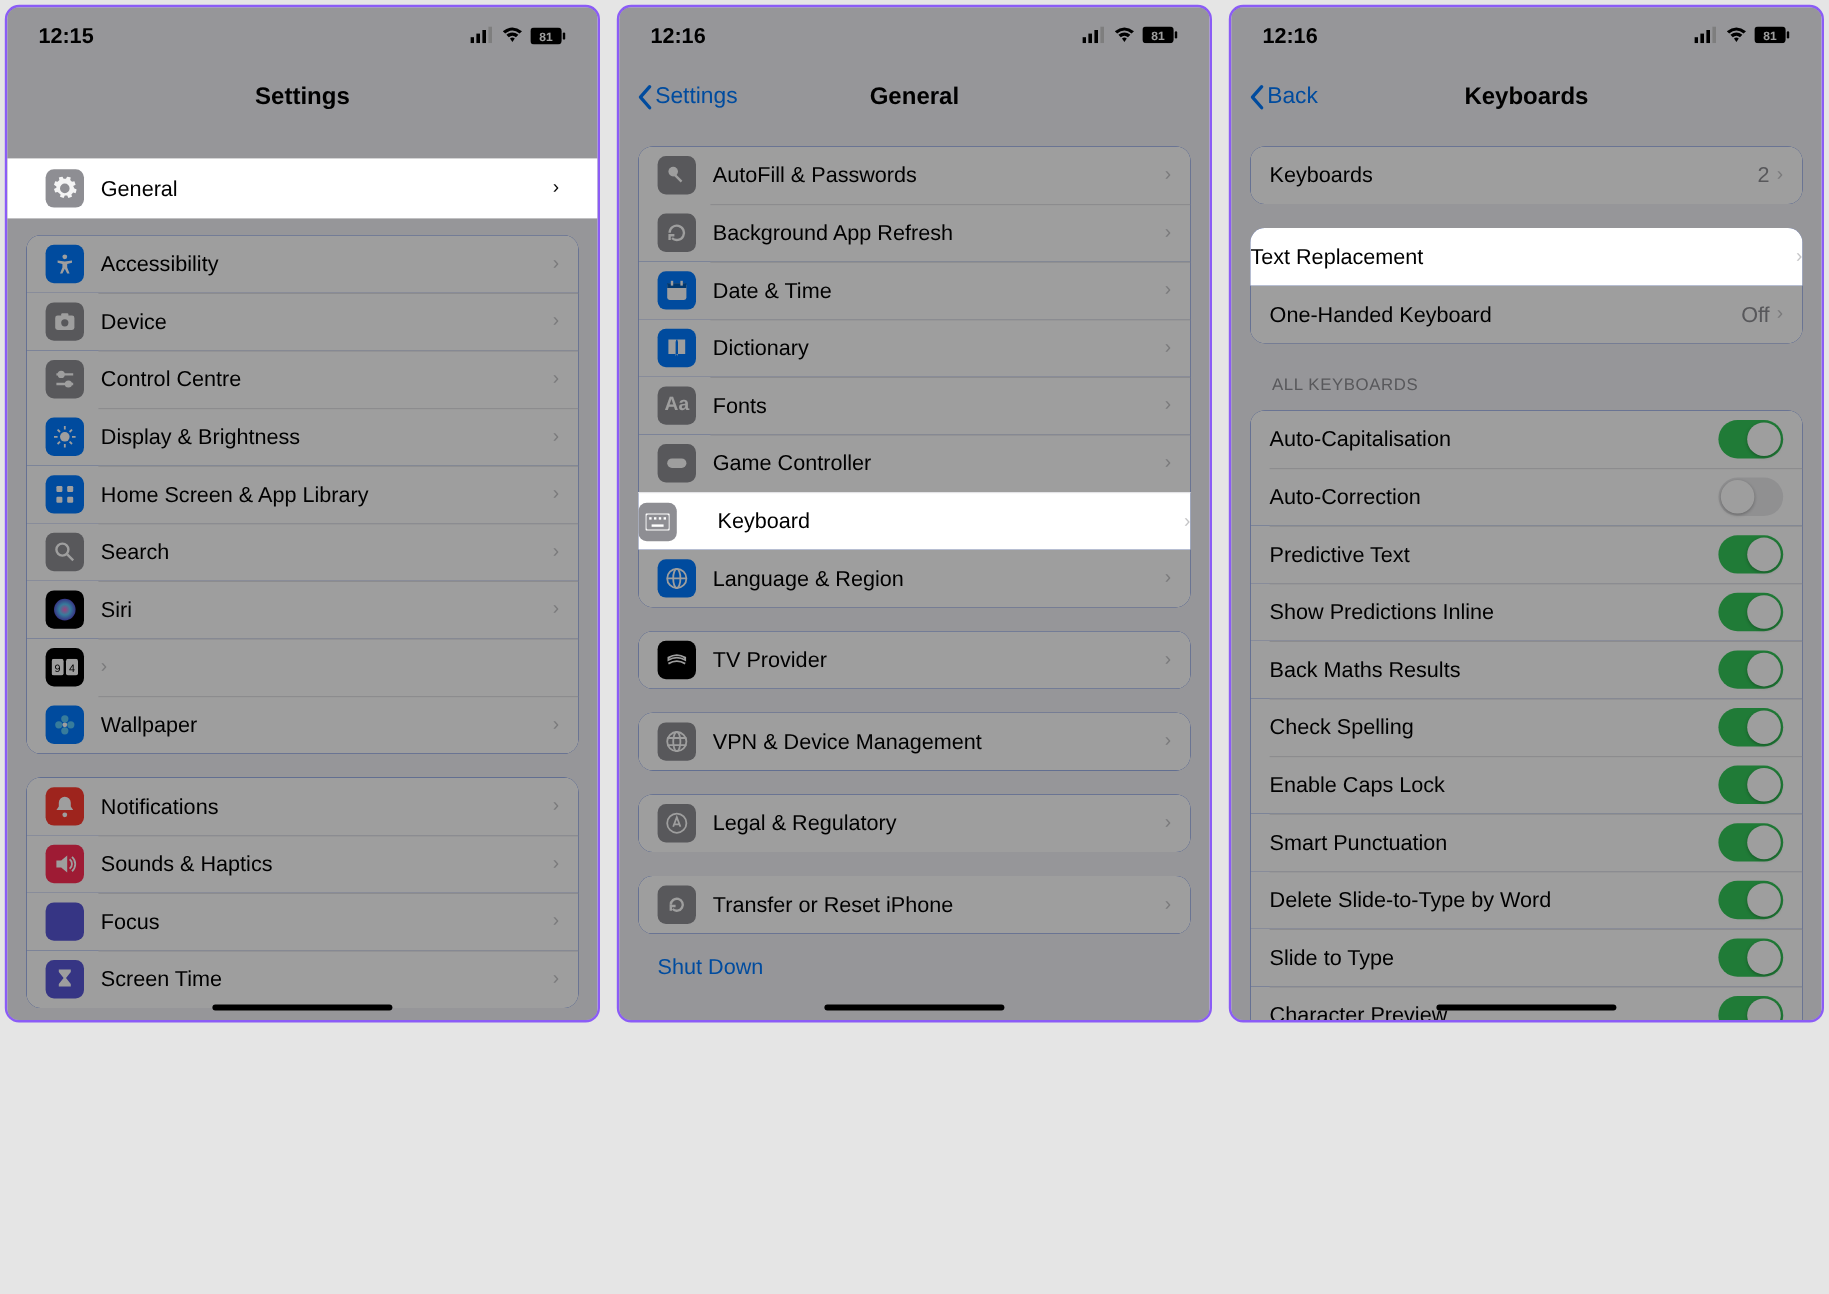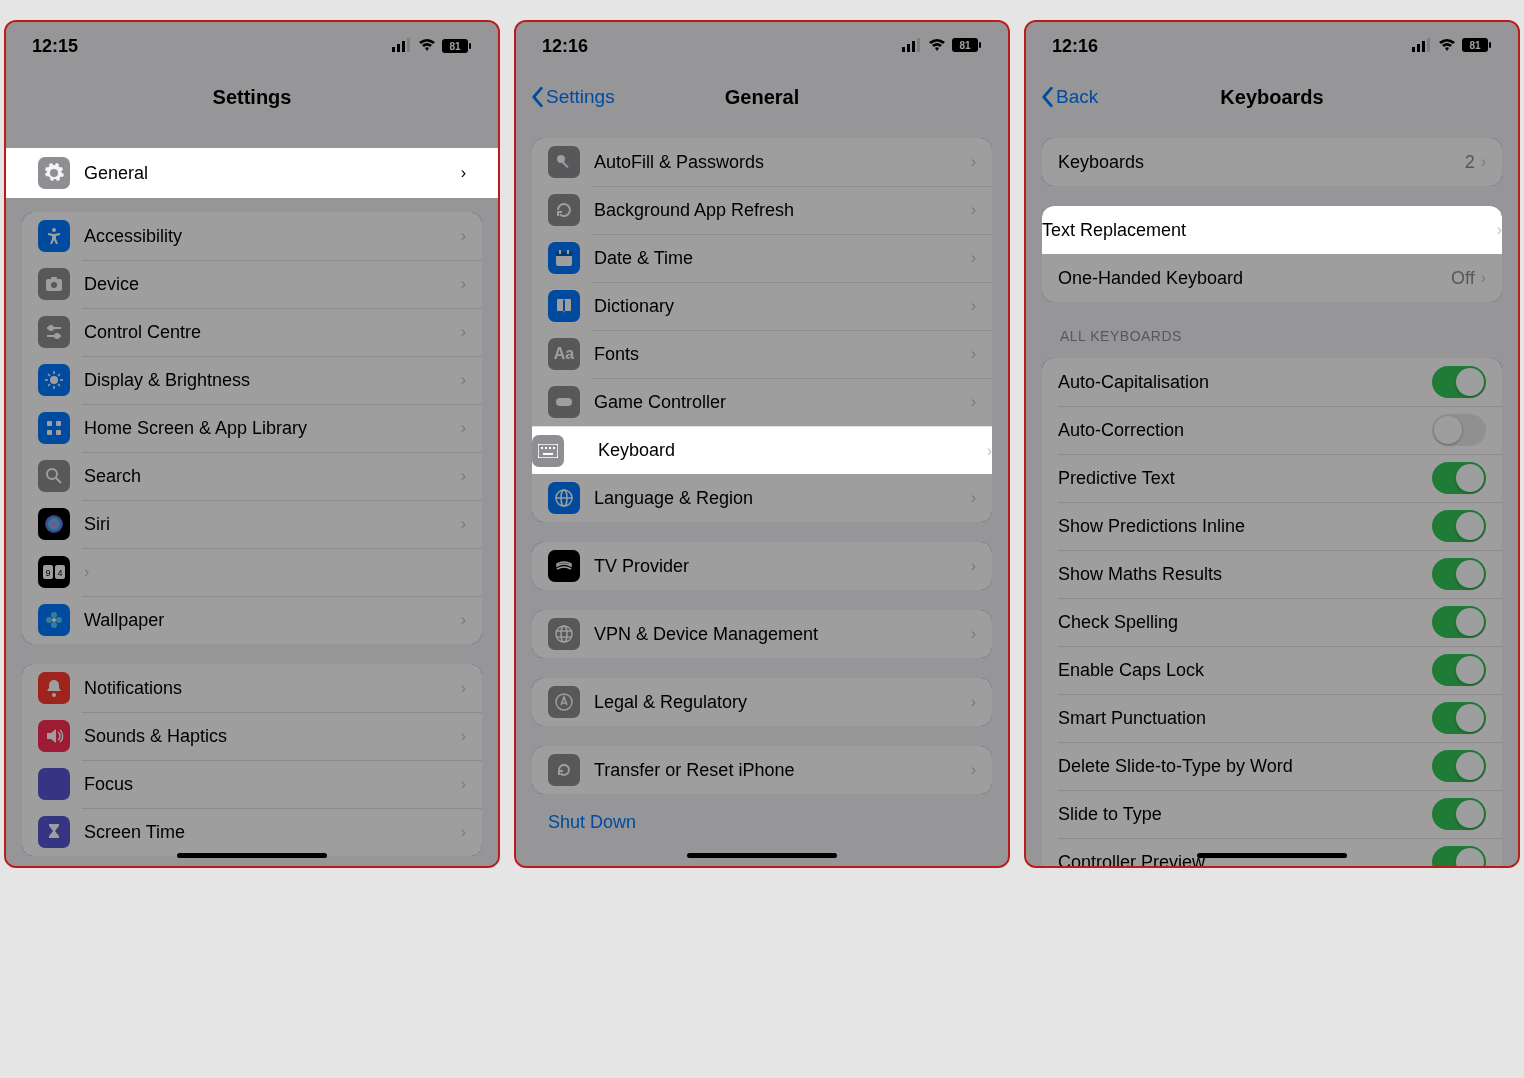--- a/index.html
+++ b/index.html
@@ -1,18 +1,18 @@
 <!DOCTYPE html>
 <html><head>
 <meta charset="utf-8">
 <style>
 * { margin: 0; padding: 0; box-sizing: border-box; font-family: -apple-system, 'SF Pro Text', 'Helvetica Neue', Arial, sans-serif; -webkit-font-smoothing: antialiased; }
 body { background: #e5e5e5; display: flex; gap: 14px; padding: 4px; width: 1524px; height: 1078px; }
 
-.phone { width: 498px; height: 848px; background: #f2f2f7; border-radius: 12px; position: relative; overflow: hidden; border: 2px solid #b91c1c; margin-top: 16px; }
+.phone { width: 498px; height: 848px; background: #f2f2f7; border-radius: 12px; position: relative; overflow: hidden; border: 2px solid #8b5cf6; }
 .phone::after { content:""; position:absolute; inset:0; background: rgba(0,0,0,0.38); pointer-events:none; }
 
 .statusbar { height: 48px; display:flex; align-items:center; justify-content:space-between; padding: 0 26px; font-size: 18px; font-weight: 600; color:#000; }
 .statusbar .right { display:flex; align-items:center; gap:6px; }
 
 .navbar { height: 54px; display:flex; align-items:center; justify-content:center; position:relative; }
 .navbar .title { font-size: 20px; font-weight: 600; color:#000; }
 .navbar .back { position:absolute; left:14px; display:flex; align-items:center; color:#007aff; font-size:19px; }
 .navbar .back svg { margin-right: 2px; }
 
@@ -521,21 +521,21 @@
             <span class="knob"></span>
           </span>
         </div>
         <div class="row noicon">
           <span class="label">Show Predictions Inline</span>
           <span class="toggle on">
             <span class="knob"></span>
           </span>
         </div>
         <div class="row noicon">
-          <span class="label">Show Maths Results</span>
+          <span class="label">Back Maths Results</span>
           <span class="toggle on">
             <span class="knob"></span>
           </span>
         </div>
         <div class="row noicon">
           <span class="label">Check Spelling</span>
           <span class="toggle on">
             <span class="knob"></span>
           </span>
         </div>
@@ -557,21 +557,21 @@
             <span class="knob"></span>
           </span>
         </div>
         <div class="row noicon">
           <span class="label">Slide to Type</span>
           <span class="toggle on">
             <span class="knob"></span>
           </span>
         </div>
         <div class="row noicon">
-          <span class="label">Controller Preview</span>
+          <span class="label">Character Preview</span>
           <span class="toggle on">
             <span class="knob"></span>
           </span>
         </div>
       </div>
     <div class="group-header" style="text-transform:none; margin-top:18px; opacity:0.6;">"." Shortcut</div>
   </div>
   <div class="homebar"></div>
 </div>
 

